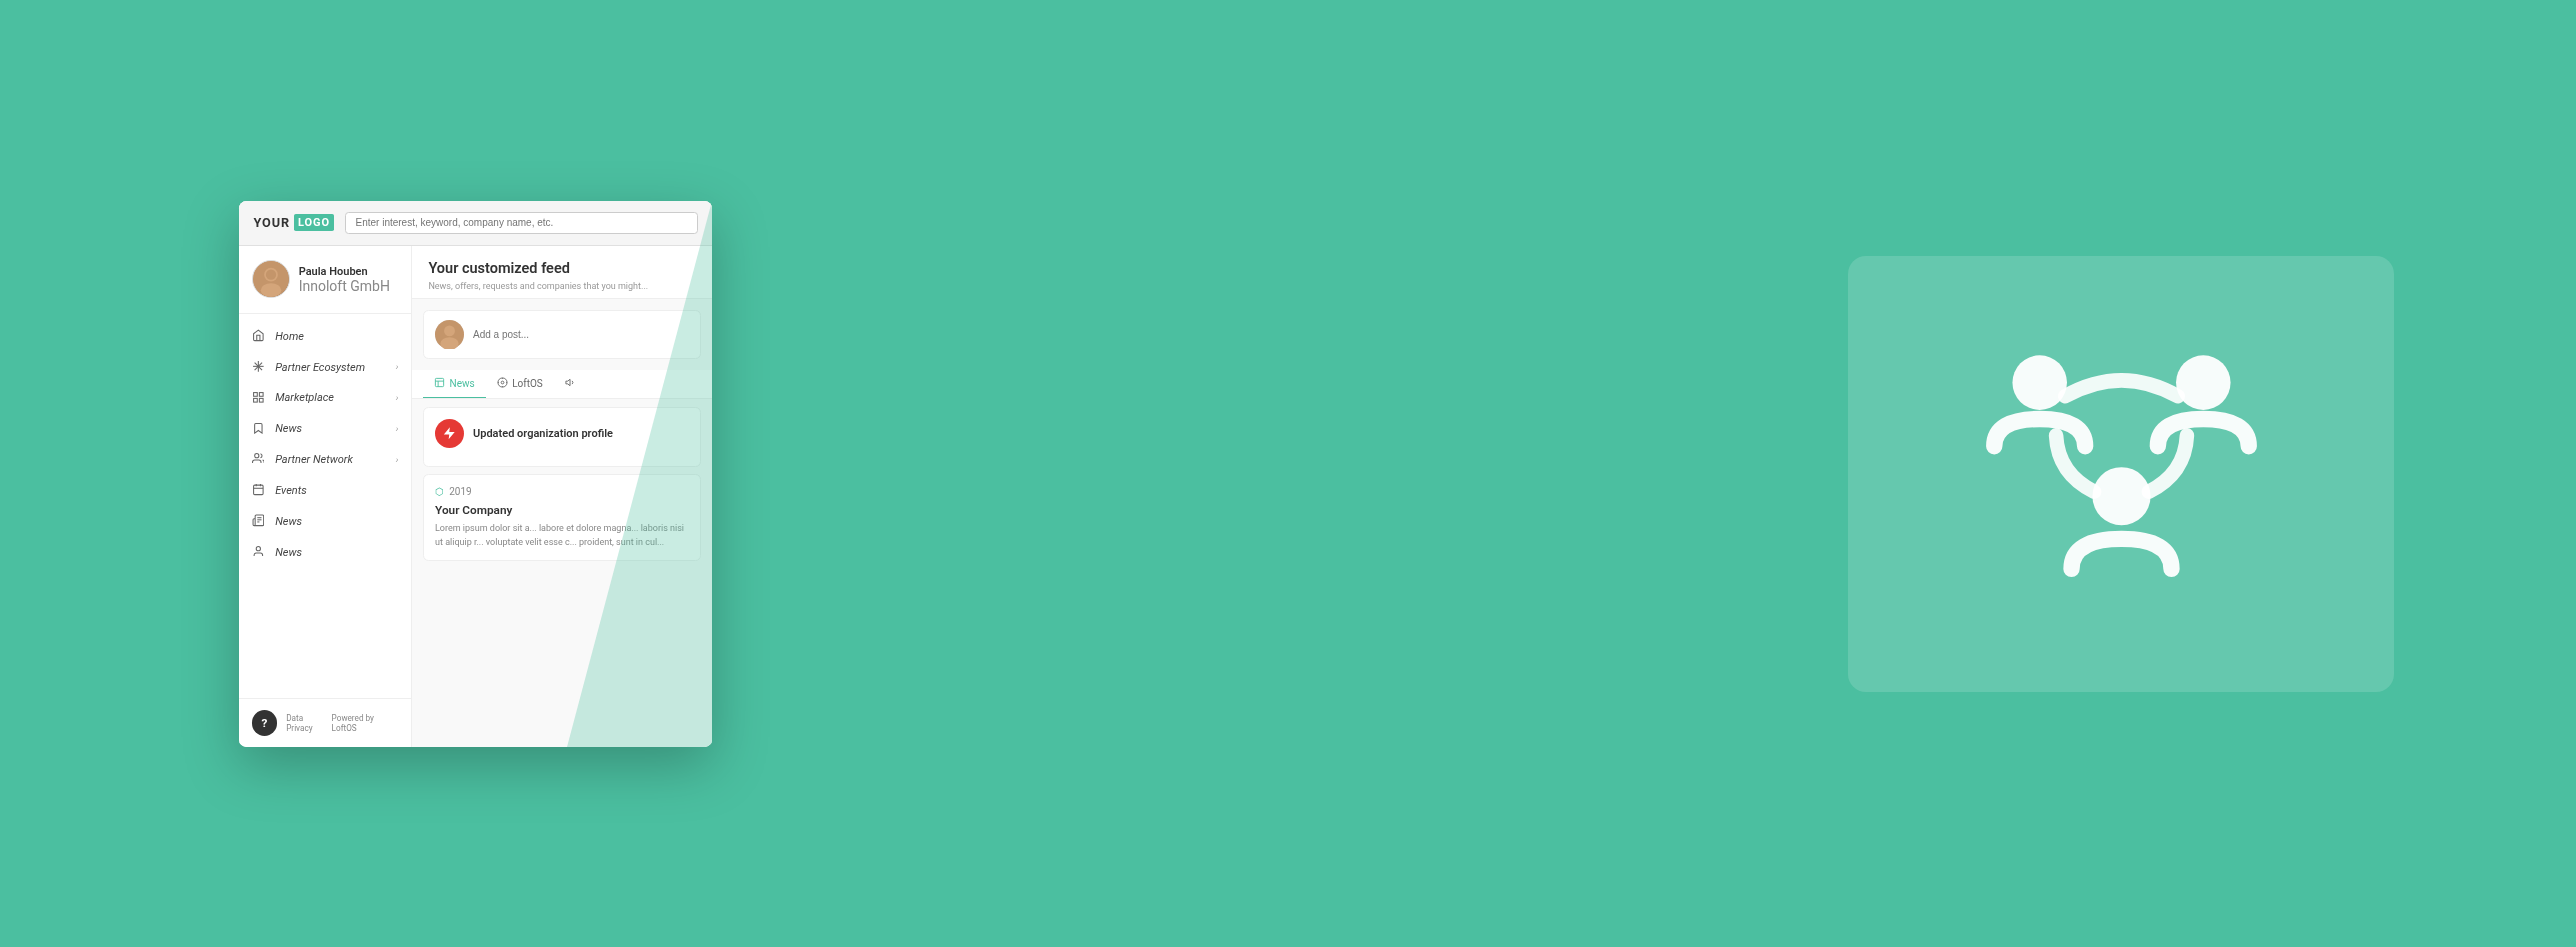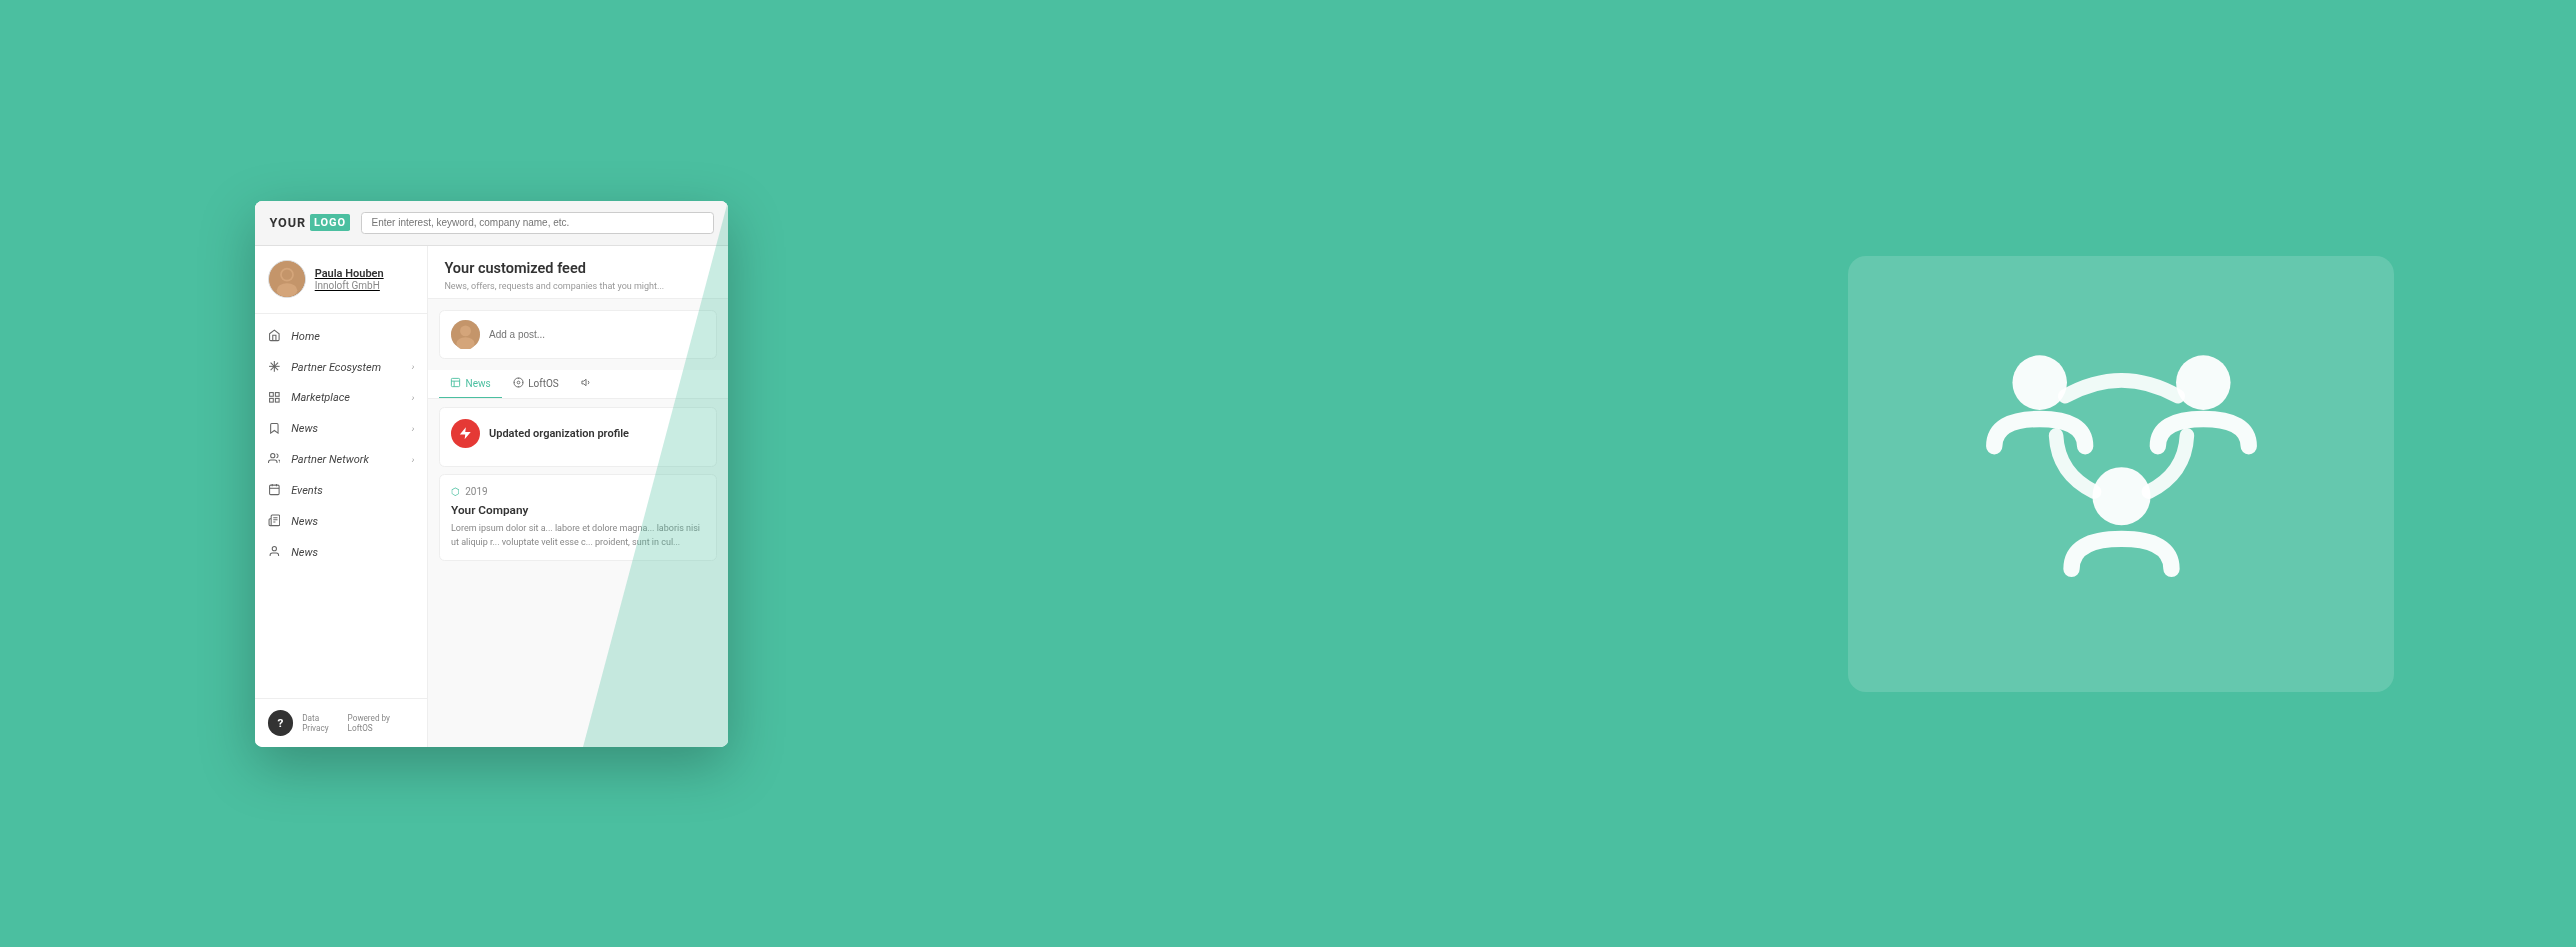--- a/index.html
+++ b/index.html
@@ -19,21 +19,21 @@
       align-items: center;
       justify-content: center;
       width: 100%;
       height: 100%;
       position: relative;
     }
 
     
     .browser-window {
       position: absolute;
-      left: 255px;
+      left: 239px;
       top: 50%;
       transform: translateY(-50%);
       width: 473px;
       height: 546px;
       background: #fff;
       border-radius: 7.3px;
       box-shadow: 0 18px 55px rgba(0,0,0,0.25);
       overflow: hidden;
       z-index: 10;
     }
@@ -121,31 +121,30 @@
       background: linear-gradient(135deg, #d4a57a 0%, #c4956a 50%, #8b6347 100%);
       border-radius: 50%;
       display: flex;
       align-items: center;
       justify-content: center;
     }
 
     .user-info {
       display: flex;
       flex-direction: column;
-      text-decoration: underline;
     }
 
     .user-name {
       font-size: 11px;
       font-weight: 600;
       color: #333;
     }
 
     .user-company {
-      font-size: 10px;
+      font-size: 14px;
       color: #888;
     }
 
     .nav-menu {
       flex: 1;
       padding: 7.3px 0;
     }
 
     .nav-item {
       display: flex;

